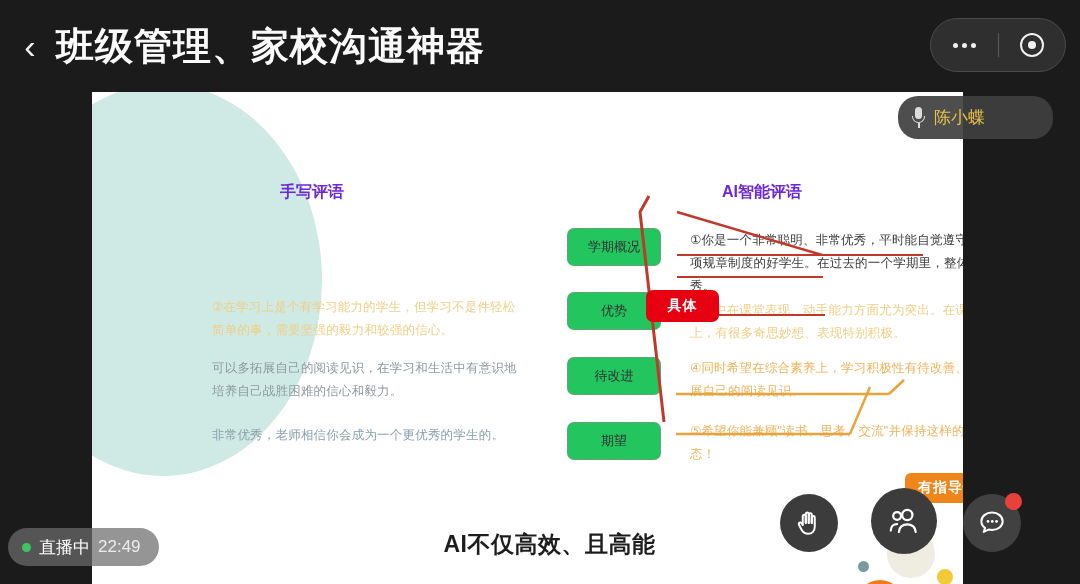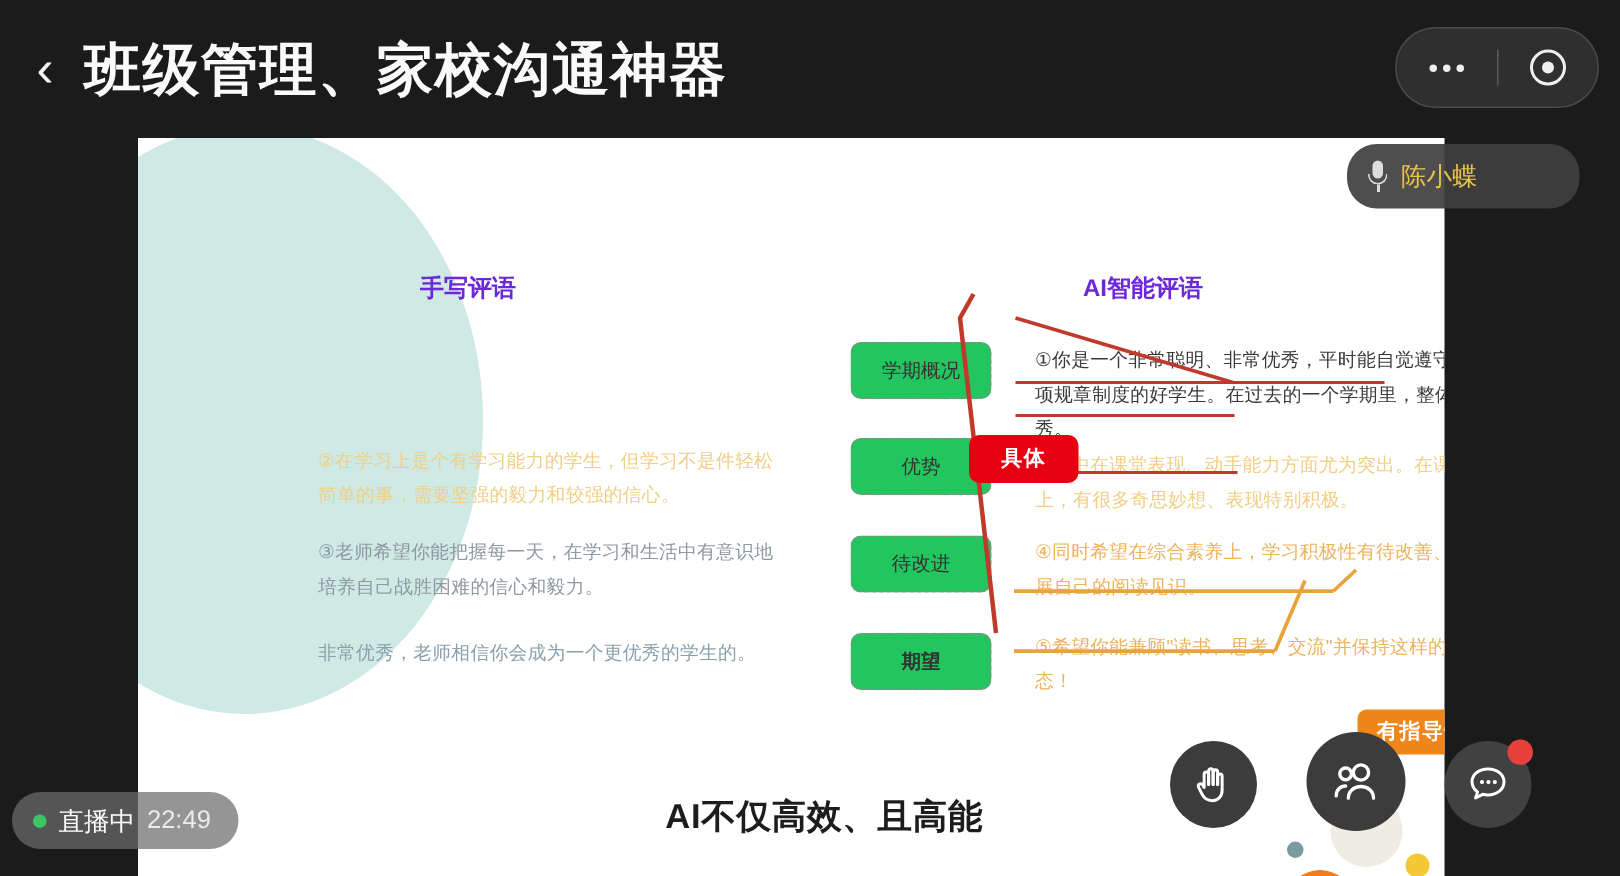--- a/index.html
+++ b/index.html
@@ -161,27 +161,27 @@
   </div>
 
   <div class="slide">
     <div class="teal-blob"></div>
 
 
     <div class="col-heading col-left-heading">手写评语</div>
     <div class="col-heading col-right-heading">AI智能评语</div>
 
     <div class="para left-col c-faded" style="top:204px;">②在学习上是个有学习能力的学生，但学习不是件轻松简单的事，需要坚强的毅力和较强的信心。</div>
-    <div class="para left-col c-gray" style="top:265px;">③老师希望你能把握每一天，在学习和生活中有意识地培养自己战胜困难的信心和毅力。</div>
+    <div class="para left-col c-gray" style="top:265px;">可以多拓展自己的阅读见识，在学习和生活中有意识地培养自己战胜困难的信心和毅力。</div>
     <div class="para left-col c-bluegray" style="top:332px;">非常优秀，老师相信你会成为一个更优秀的学生的。</div>
 
     <div class="pill" style="top:136px;">学期概况</div>
     <div class="pill" style="top:200px;text-align:right;">优势</div>
     <div class="pill" style="top:265px;">待改进</div>
-    <div class="pill" style="top:330px;font-weight:bold;">期望</div>
+    <div class="pill" style="top:330px;">期望</div>
 
     <div class="para right-col c-dark" style="top:137px;">①你是一个非常聪明、非常优秀，平时能自觉遵守学校的各项规章制度的好学生。在过去的一个学期里，整体表现优秀。</div>
     <div class="para right-col c-faded" style="top:207px;">②其中在课堂表现、动手能力方面尤为突出。在课堂表现上，有很多奇思妙想、表现特别积极。</div>
     <div class="para right-col c-orange" style="top:265px;">④同时希望在综合素养上，学习积极性有待改善、可以多拓展自己的阅读见识。</div>
     <div class="para right-col c-orange" style="top:328px;">⑤希望你能兼顾"读书、思考、交流"并保持这样的生命姿态！</div>
 
     <svg class="anno" viewBox="0 0 871 492">
 
       <path d="M 557 104 L 548 120 L 572 330" stroke="#c0392b" stroke-width="3" fill="none" stroke-linejoin="round"></path>
 

